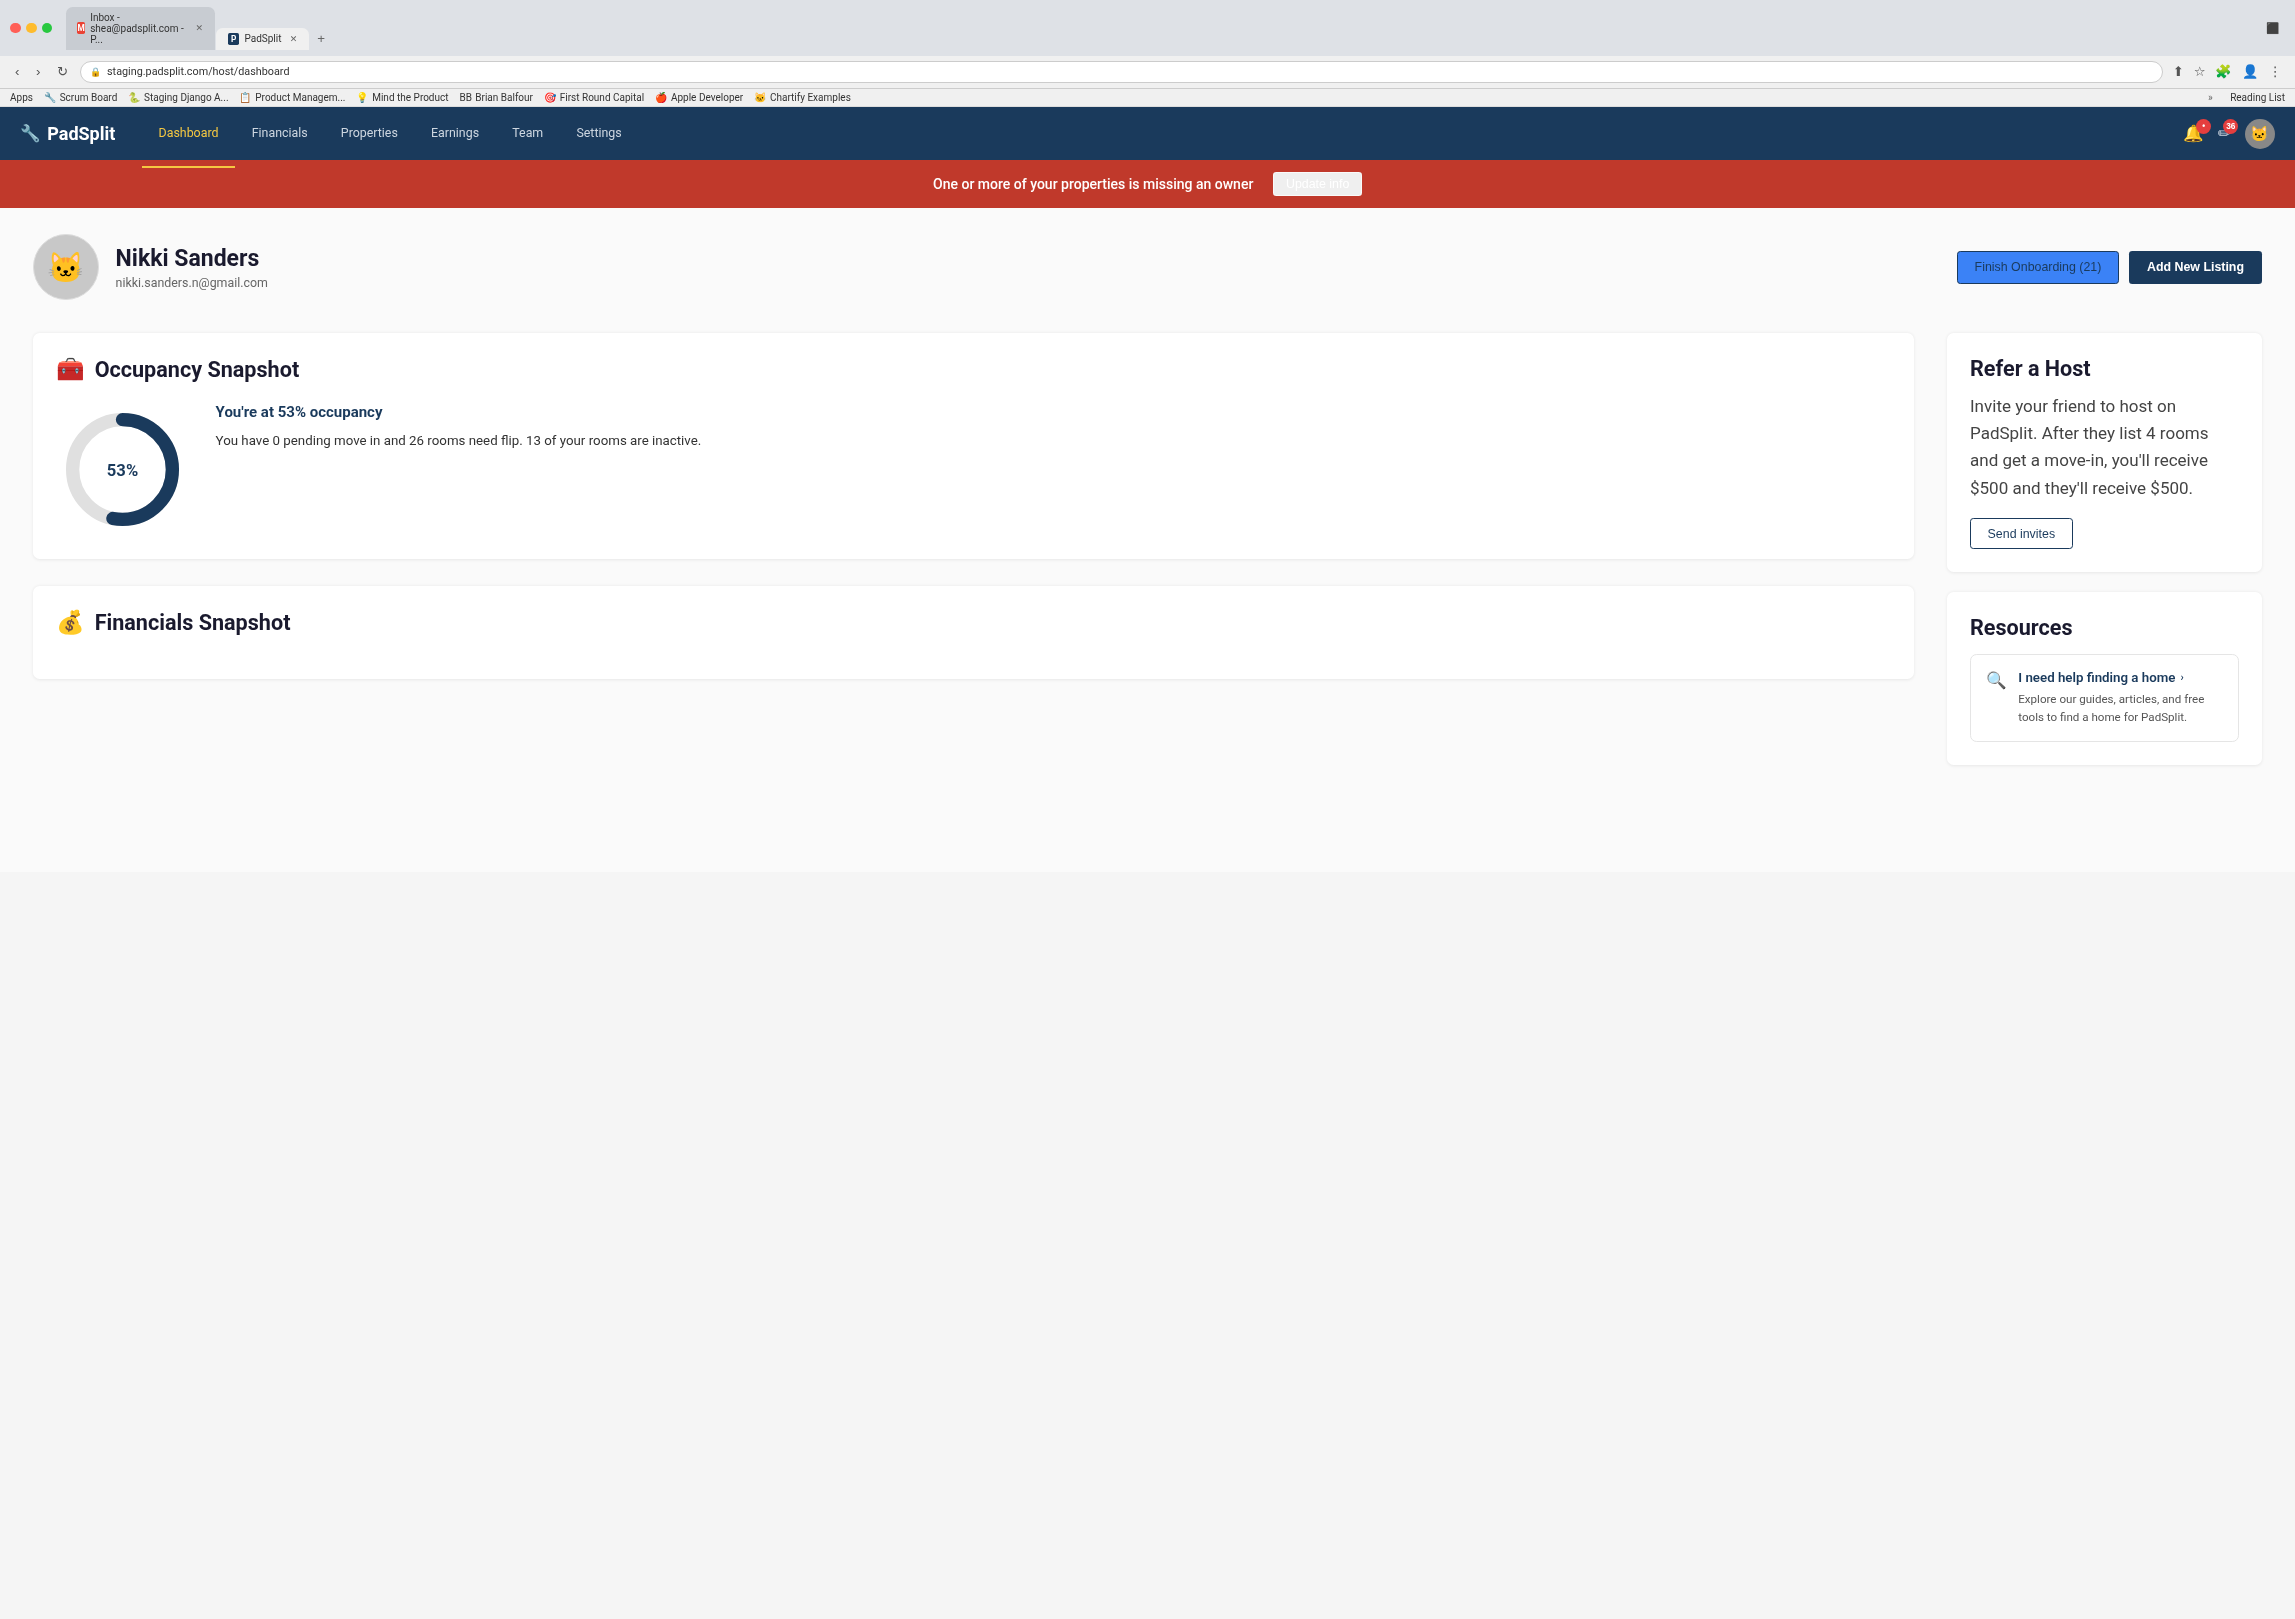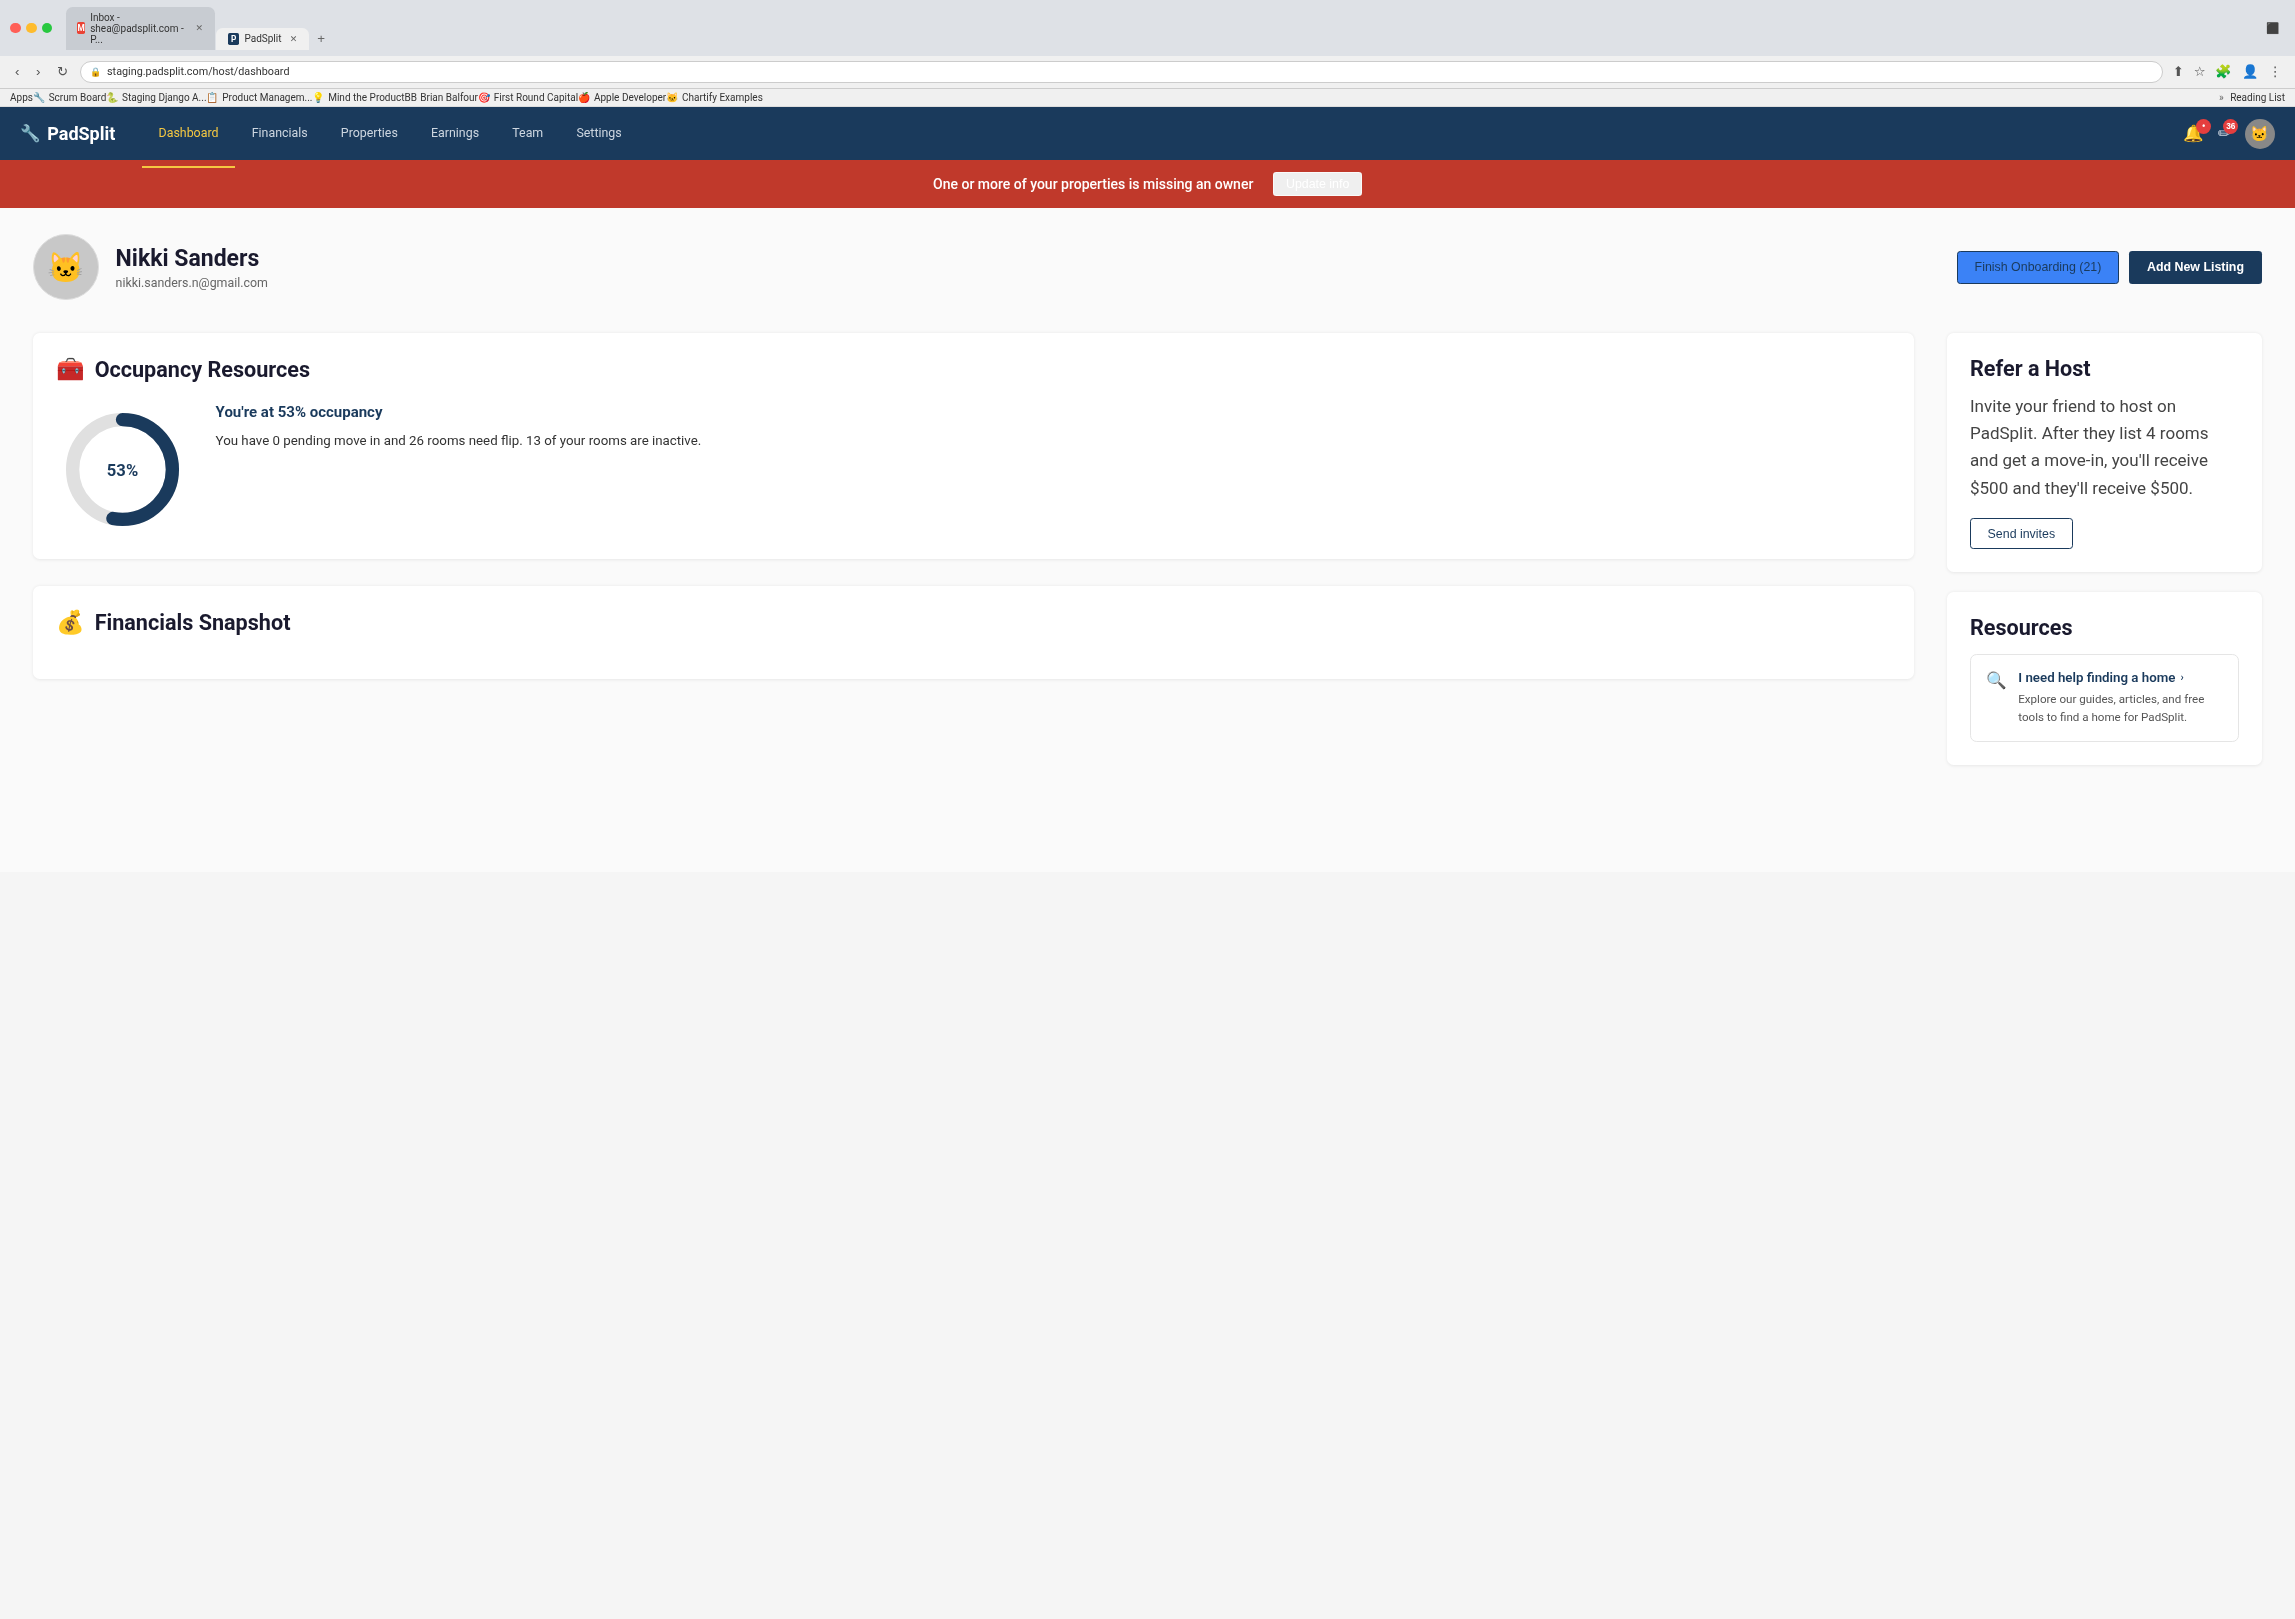--- a/index.html
+++ b/index.html
@@ -20,21 +20,21 @@
     .tab-close { margin-left: 3.3px; color: #666; font-size: 9px; cursor: pointer; }
     .tab-new { background: none; border: none; font-size: 13.3px; color: #666; cursor: pointer; padding: 3.3px 6.6px; }
 
     .browser-toolbar { display: flex; align-items: center; padding: 5px 10px; gap: 6.6px; background: #f0f0f0; border-bottom: 0.8px solid #ccc; }
     .nav-btn { background: none; border: none; cursor: pointer; color: #555; font-size: 13.3px; padding: 2.5px 5px; border-radius: 3.3px; }
     .address-bar { flex: 1; display: flex; align-items: center; background: #fff; border: 0.8px solid #ccc; border-radius: 16.6px; padding: 3.3px 10px; gap: 5px; font-size: 10.8px; color: #333; }
     .lock-icon { color: #555; font-size: 9px; }
     .toolbar-actions { display: flex; gap: 3.3px; align-items: center; }
     .toolbar-icon-btn { background: none; border: none; cursor: pointer; color: #555; font-size: 13.3px; padding: 3.3px; border-radius: 3.3px; }
 
-    .bookmarks-bar { display: flex; align-items: center; padding: 3.3px 10px; gap: 0; background: #f0f0f0; border-bottom: 0.8px solid #ddd; font-size: 10px; color: #333; overflow: hidden; }
+    .bookmarks-bar { display: flex; align-items: center; padding: 3.3px 10px; gap: 11px; background: #f0f0f0; border-bottom: 0.8px solid #ddd; font-size: 10px; color: #333; overflow: hidden; }
     .bookmark-item { display: flex; align-items: center; gap: 3.3px; cursor: pointer; white-space: nowrap; }
     .bookmarks-more { margin-left: auto; color: #666; font-size: 10px; cursor: pointer; }
 
     
     .app-wrapper { background: #fff; }
 
     
     .app-nav { background: #1a3a5c; display: flex; align-items: center; padding: 0 20px; height: 53px; }
     .nav-logo { display: flex; align-items: center; gap: 6.6px; margin-right: 26.6px; }
     .nav-logo-icon { color: #f5c842; font-size: 16.6px; }
@@ -244,21 +244,21 @@
       </div>
     </div>
 
     <div class="two-col">
 
       <div class="col-left">
 
         <div class="occupancy-card">
           <div class="section-header">
             <span class="section-icon">🧰</span>
-            <h2 class="section-title">Occupancy Resources</h2>
+            <h2 class="section-title">Occupancy Snapshot</h2>
           </div>
           <div class="occupancy-content">
             <div class="donut-wrapper">
               <svg class="donut-svg" width="133" height="133" viewBox="0 0 160 160">
                 <circle cx="80" cy="80" r="60" fill="none" stroke="#e0e0e0" stroke-width="16"></circle>
                 <circle cx="80" cy="80" r="60" fill="none" stroke="#1a3a5c" stroke-width="16" stroke-dasharray="199.80529276831084 376.99111843077515" stroke-dashoffset="0" stroke-linecap="round"></circle>
               </svg>
               <span class="donut-label" style="font-size:16.6px;white-space:nowrap;">53%</span>
             </div>
             <div class="occupancy-text">

